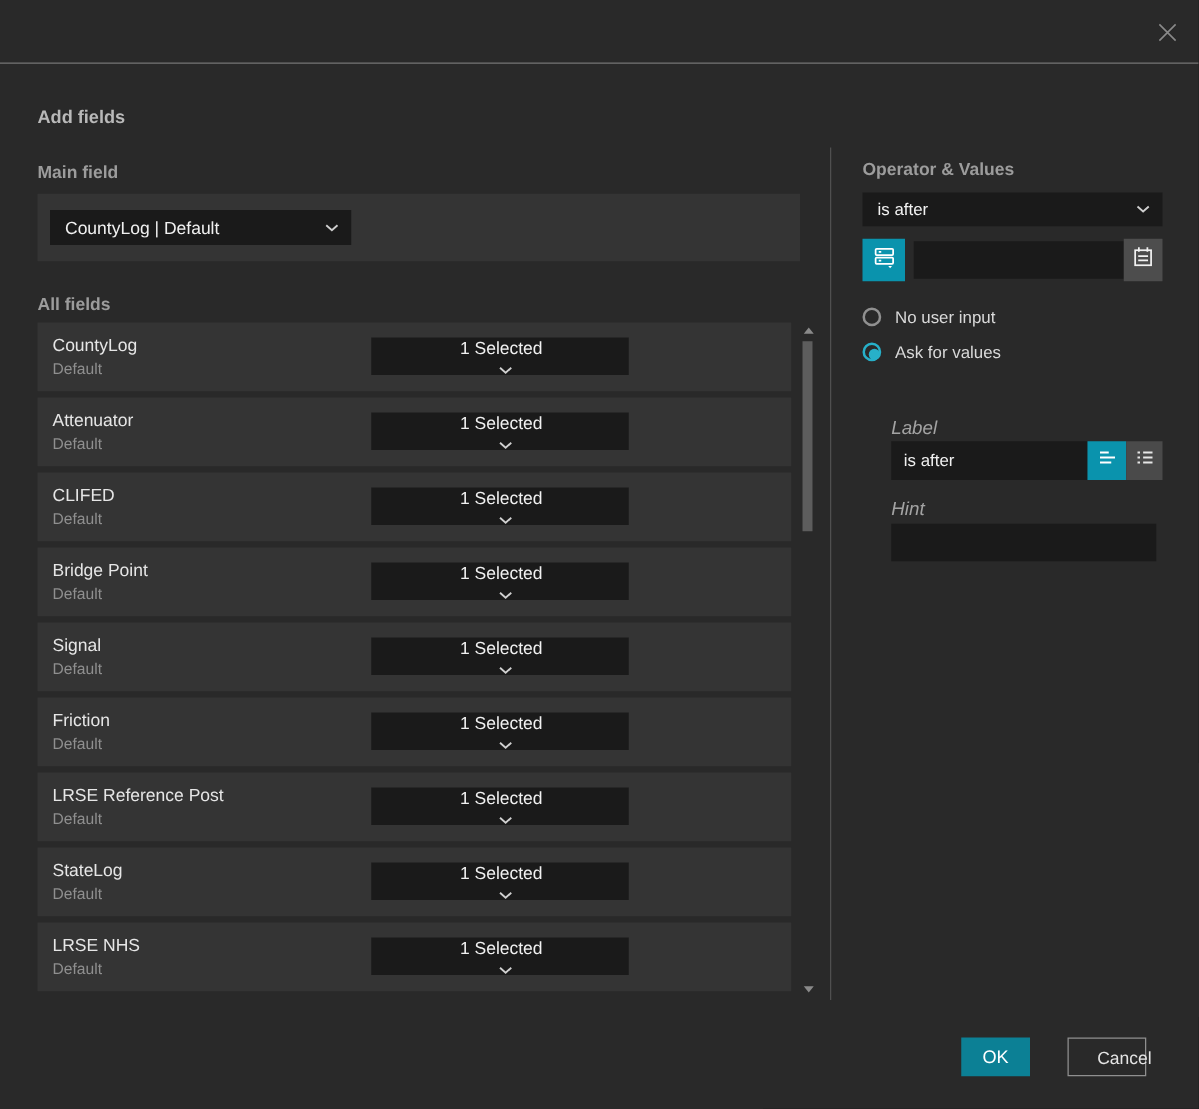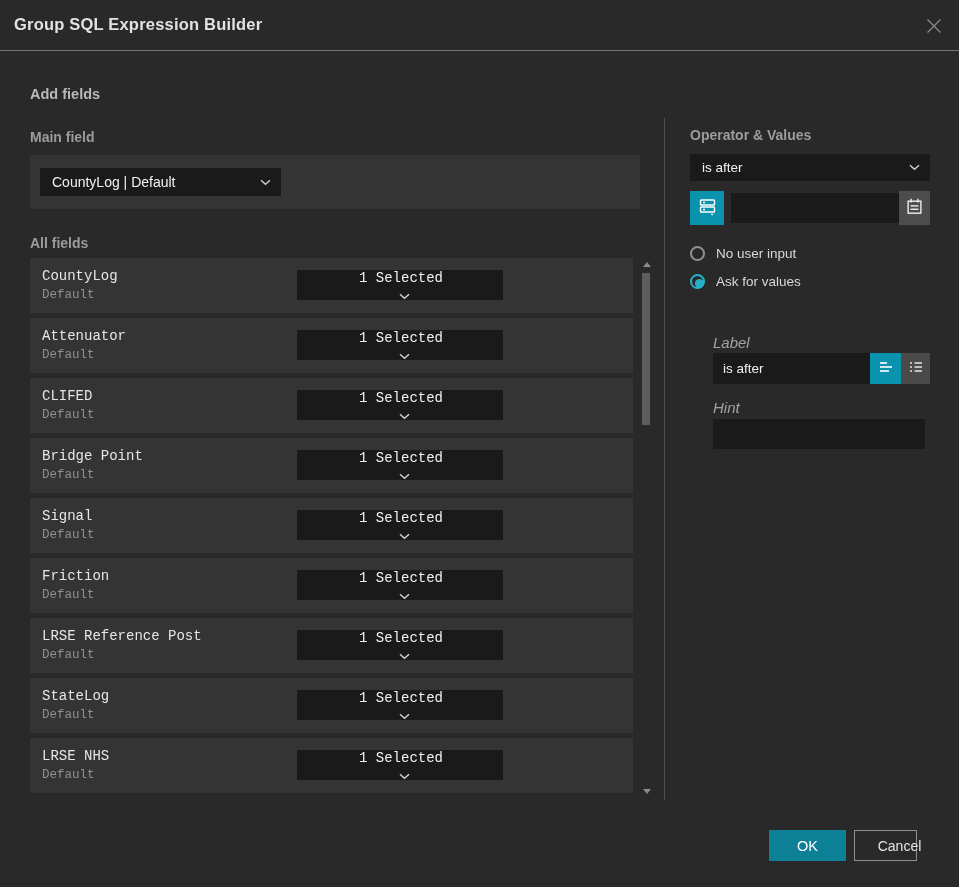--- a/index.html
+++ b/index.html
@@ -25,21 +25,21 @@
     display:flex; align-items:center; padding:0 10px 0 12px; cursor:pointer; }
   .select .lbl { flex:1; white-space:nowrap; overflow:hidden; }
   .select .chev { flex:0 0 auto; margin-left:6px; display:flex; align-items:center;}
   
   .main-panel { position:absolute; left:30px; top:155px; width:610px; height:54px; background:#343434; }
   .sel-field { position:absolute; left:10px; top:13px; width:241px; height:28px; }
   .sel-date  { position:absolute; left:266px; top:13px; width:207px; height:28px; }
   .sel-date .cal { display:flex; align-items:center; margin-right:9px; }
   
   .rows { position:absolute; left:30px; top:258px; width:603px; display:flex; flex-direction:column; gap:5px; }
-  .row { position:relative; width:603px; height:55px; background:#343434;font-family:Liberation Mono, monospace; }
+  .row { position:relative; width:603px; height:55px; background:#343434; }
   .row .name { position:absolute; left:12px; top:10px; font-size:14px; color:#e6e6e6; }
   .row .sub  { position:absolute; left:12px; top:30px; font-size:12.5px; color:#8f8f8f; }
   .row .select { position:absolute; left:267px; top:12px; width:206px; height:30px;flex-direction:column; }
   
   .sb-track { position:absolute; left:641px; top:258px; width:10px; height:542px; }
   .sb-up   { position:absolute; left:643px; top:262px; width:0; height:0;
     border-left:4px solid transparent; border-right:4px solid transparent; border-bottom:5px solid #8a8a8a;}
   .sb-down { position:absolute; left:643px; top:789px; width:0; height:0;
     border-left:4px solid transparent; border-right:4px solid transparent; border-top:5px solid #8a8a8a;}
   .sb-thumb { position:absolute; left:642px; top:273px; width:8px; height:152px; background:#5d5d5d; }
@@ -68,32 +68,31 @@
   .cap-label { left:713px; top:334px; } .cap-hint { left:713px; top:399px; }
   .label-input { position:absolute; left:713px; top:353px; width:157px; height:31px; background:#1a1a1a;
     border:none; color:#f0f0f0; font-size:13.5px; padding:0 10px; outline:none;}
   .btn-align { position:absolute; left:870px; top:353px; width:31px; height:31px; background:#0a93ad;
     display:flex; align-items:center; justify-content:center; cursor:pointer;}
   .btn-list { position:absolute; left:901px; top:353px; width:29px; height:31px; background:#4a4a4a;
     display:flex; align-items:center; justify-content:center; cursor:pointer;}
   .hint-input { position:absolute; left:713px; top:419px; width:212px; height:30px; background:#1a1a1a;
     border:none; color:#f0f0f0; font-size:13.5px; padding:0 10px; outline:none;}
   
-  .ok-btn { position:absolute; left:769px; top:830px; width:77px; height:31px; background:#0c8095;
+  .ok-btn { position:absolute; left:769px; top:830px; width:55px; height:31px; background:#0c8095;
     color:#fff; font-size:14.5px; display:flex; align-items:center; justify-content:center; cursor:pointer;}
   .cancel-btn { position:absolute; left:854px; top:830px; width:63px; height:31px; background:transparent;
     border:1px solid #8f8f8f; color:#e4e4e4; font-size:14px; display:flex; align-items:center; justify-content:center; cursor:pointer;padding-left:28px;}
 </style>
 </head>
 <body>
 
 <div class="dialog">
 
   <div class="titlebar">
-    <div class="title">Group SQL Expression Builder</div>
     <div class="close">
       <svg width="18" height="18" viewBox="0 0 18 18">
           <path d="M2.5 2.5 L15.5 15.5 M15.5 2.5 L2.5 15.5" stroke="#a2a2a2" stroke-width="1.3"></path>
         </svg>
     </div>
   </div>
 
   <div class="h-add">Add fields</div>
   <div class="h-sub h-main">Main field</div>
   <div class="h-sub h-all">All fields</div>

